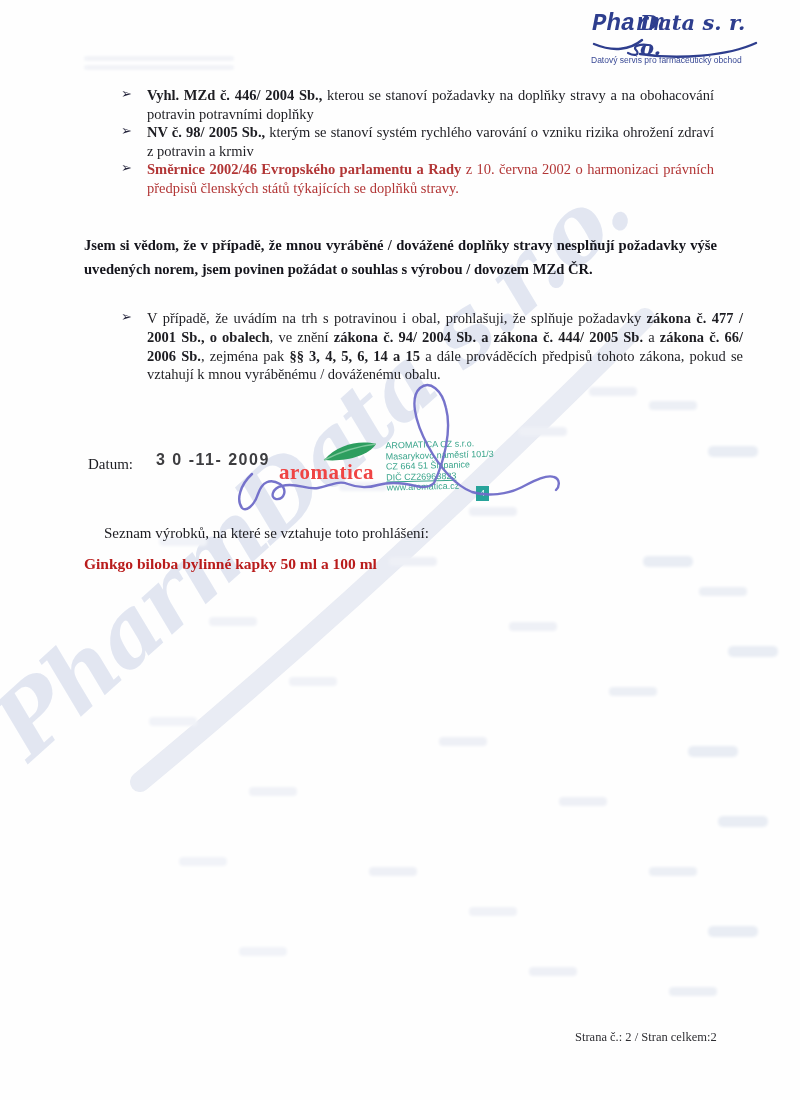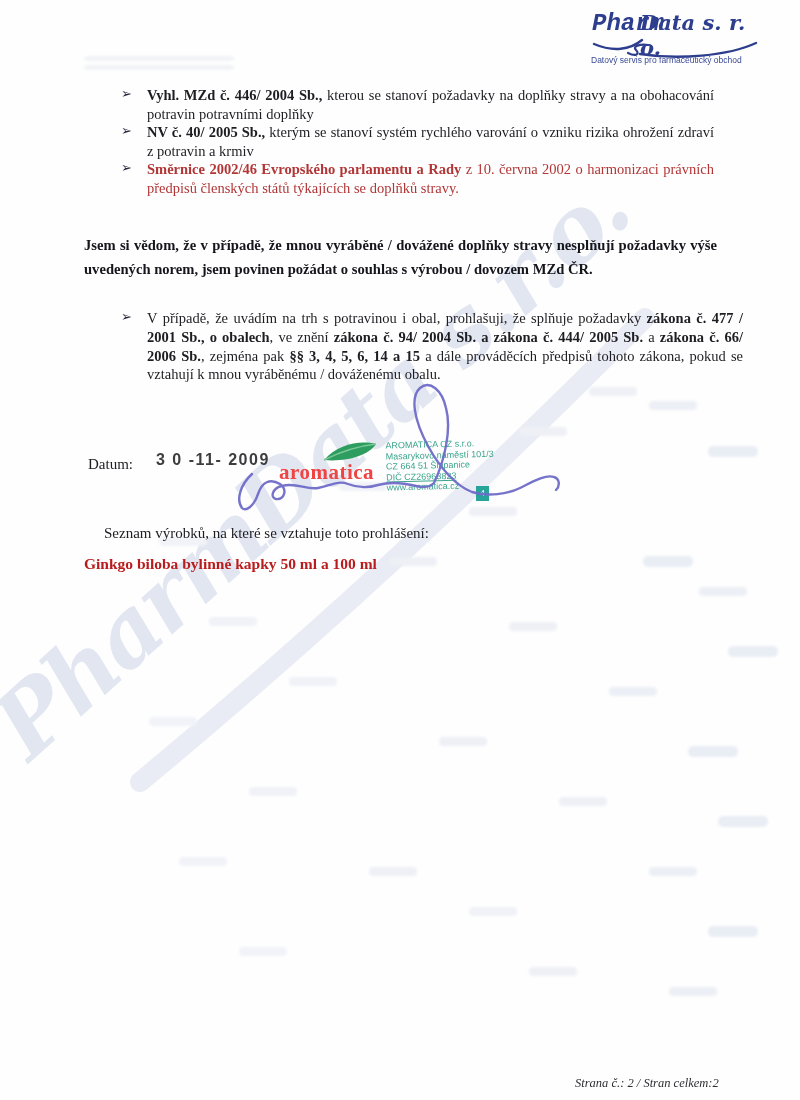--- a/index.html
+++ b/index.html
@@ -55,21 +55,21 @@
   
   .aromatica-text{position:absolute; left:279px; top:460px; font-family:"Liberation Serif",serif; font-weight:bold; font-size:21px; letter-spacing:0.5px; color:#ef4444;}
   .leaf-svg{position:absolute; left:318px; top:438px;}
   .stamp-address{position:absolute; left:386px; top:439px; width:120px; font-family:"Liberation Sans",sans-serif; font-size:9px; line-height:10.6px; color:#3aa58c; transform:rotate(-1.5deg); }
   .stamp-address div{white-space:nowrap;}
   .stamp-address .u{text-decoration:underline;}
   .badge4{position:absolute; left:476px; top:486px; width:13px; height:15px; background:#27a39a; color:#ecfaf7; font-family:"Liberation Sans",sans-serif; font-size:9px; line-height:15px; text-align:center;}
   .sig-svg{position:absolute; left:210px; top:372px;}
   .products-heading{position:absolute; left:104px; top:525px; font-size:15px;}
   .product-item{position:absolute; left:84px; top:555px; font-size:15.5px; font-weight:bold; color:#b91c1c;}
-  .footer{position:absolute; left:575px; top:1076px; font-style:italic; font-size:12.5px; color:#2e2e32;}
+  .footer{position:absolute; left:575px; top:1030px; font-size:12.5px; color:#2e2e32;}
 </style>
 </head>
 <body>
 
 <div class="page">
 
   <svg class="wm-svg" width="800" height="1100">
     <path d="M 140 782 Q 390 575 645 318" stroke="#d3daea" stroke-width="20" fill="none" stroke-linecap="round" opacity="0.5"></path>
   </svg>
   <div class="watermark">PharmData s.r.o.</div>
@@ -90,21 +90,21 @@
     <div class="logo-tagline">Datový servis pro farmaceutický obchod</div>
   </div>
 
   <div class="bullets">
     <div class="bullet">
       <span class="arr">➢</span>
       <span class="b">Vyhl. MZd č. 446/ 2004 Sb.,</span><span> kterou se stanoví požadavky na doplňky stravy a na obohacování potravin potravními doplňky</span>
     </div>
     <div class="bullet">
       <span class="arr">➢</span>
-      <span class="b">NV č. 40/ 2005 Sb.,</span><span> kterým se stanoví systém rychlého varování o vzniku rizika ohrožení zdraví z potravin a krmiv</span>
+      <span class="b">NV č. 98/ 2005 Sb.,</span><span> kterým se stanoví systém rychlého varování o vzniku rizika ohrožení zdraví z potravin a krmiv</span>
     </div>
     <div class="bullet red">
       <span class="arr" style="color:#23233a;">➢</span>
       <span class="b">Směrnice 2002/46 Evropského parlamentu a Rady</span><span> z 10. června 2002 o harmonizaci právních předpisů členských států týkajících se doplňků stravy.</span>
     </div>
   </div>
 
   <div class="decl">Jsem si vědom, že v případě, že mnou vyráběné / dovážené doplňky stravy nesplňují požadavky výše uvedených norem, jsem povinen požádat o souhlas s výrobou / dovozem MZd ČR.</div>
 
   <div class="pack bullet">

